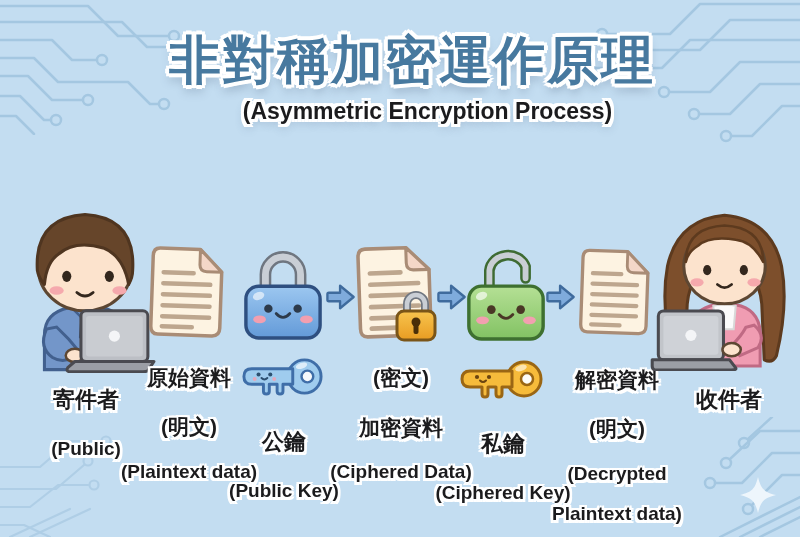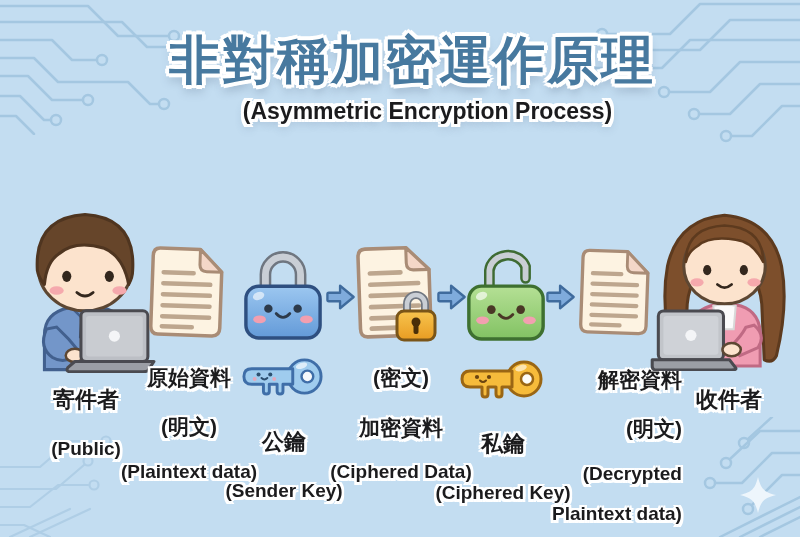--- a/index.html
+++ b/index.html
@@ -274,21 +274,21 @@
       <g stroke="#bda68e" stroke-width="4.5" stroke-linecap="round">
         <path d="M14,27 H44"></path>
           <path d="M14,38 H61"></path>
           <path d="M14,49 H61"></path>
         <path d="M14,60 H61"></path>
           <path d="M14,71 H61"></path>
           <path d="M14,81 H44"></path>
       </g>
     </svg>
   </div>
-  <div class="label-stack" style="left:617px;top:343px;text-align:right;">
+  <div class="label-stack" style="left:617px;top:343px;">
     <div class="lbl-zh" style="font-size:21px;line-height:25px;">解密資料</div>
     <div class="lbl-zh" style="font-size:21px;line-height:26px;">(明文)</div>
     <div class="lbl-en-sm">(Decrypted</div>
     <div class="lbl-en-sm">Plaintext data)</div>
   </div>
 
   <div class="node" style="left:650px;top:203px;">
     <svg width="148" height="168" viewBox="0 0 145 165">
 
       <path d="M22,150 Q10,100 17,62 Q27,16 73,12 Q119,16 129,62 Q136,100 124,150 Q120,158 112,154 L110,108 Q110,90 104,78 L42,78 Q36,90 36,108 L34,154 Q26,158 22,150 Z" fill="#7d4f2c" stroke="#5d3a1e" stroke-width="3" stroke-linejoin="round"></path>
@@ -325,21 +325,21 @@
       <ellipse cx="63" cy="12" rx="6" ry="3" fill="rgba(255,255,255,0.65)" transform="rotate(-18 63 12)"></ellipse>
       <circle cx="19" cy="21" r="2.1" fill="#2d5070"></circle>
       <circle cx="31" cy="21" r="2.1" fill="#2d5070"></circle>
       <path d="M22,24.5 Q25,27.5 28,24.5" fill="none" stroke="#2d5070" stroke-width="2" stroke-linecap="round"></path>
       <circle cx="15" cy="25.5" r="2" fill="#f2a0b0" opacity="0.8"></circle>
       <circle cx="35" cy="25.5" r="2" fill="#f2a0b0" opacity="0.8"></circle>
     </svg>
   </div>
   <div class="label-stack" style="left:284px;top:405px;">
     <div class="lbl-zh">公鑰</div>
-    <div class="lbl-en">(Sender Key)</div>
+    <div class="lbl-en">(Public Key)</div>
   </div>
 
   <div class="node" style="left:458px;top:356px;">
     <svg width="86" height="46" viewBox="0 0 86 46">
       <circle cx="66" cy="23" r="17" fill="#f6bb3b" stroke="#9a6614" stroke-width="3"></circle>
       <path d="M12,15 H54 V31 H44 L44,38 Q44,41 41,41 Q38,41 38,38 L38,31 H30 L30,38 Q30,41 27,41 Q24,41 24,38 L24,31 H12 Q4,31 4,23 Q4,15 12,15 Z" fill="#f6bb3b" stroke="#9a6614" stroke-width="3" stroke-linejoin="round"></path>
       <circle cx="69" cy="23" r="6" fill="#fdfcf8" stroke="#9a6614" stroke-width="2.5"></circle>
       <ellipse cx="63" cy="12" rx="6" ry="3" fill="rgba(255,255,255,0.6)" transform="rotate(-18 63 12)"></ellipse>
       <circle cx="19" cy="21" r="2.1" fill="#6b4410"></circle>
       <circle cx="31" cy="21" r="2.1" fill="#6b4410"></circle>

